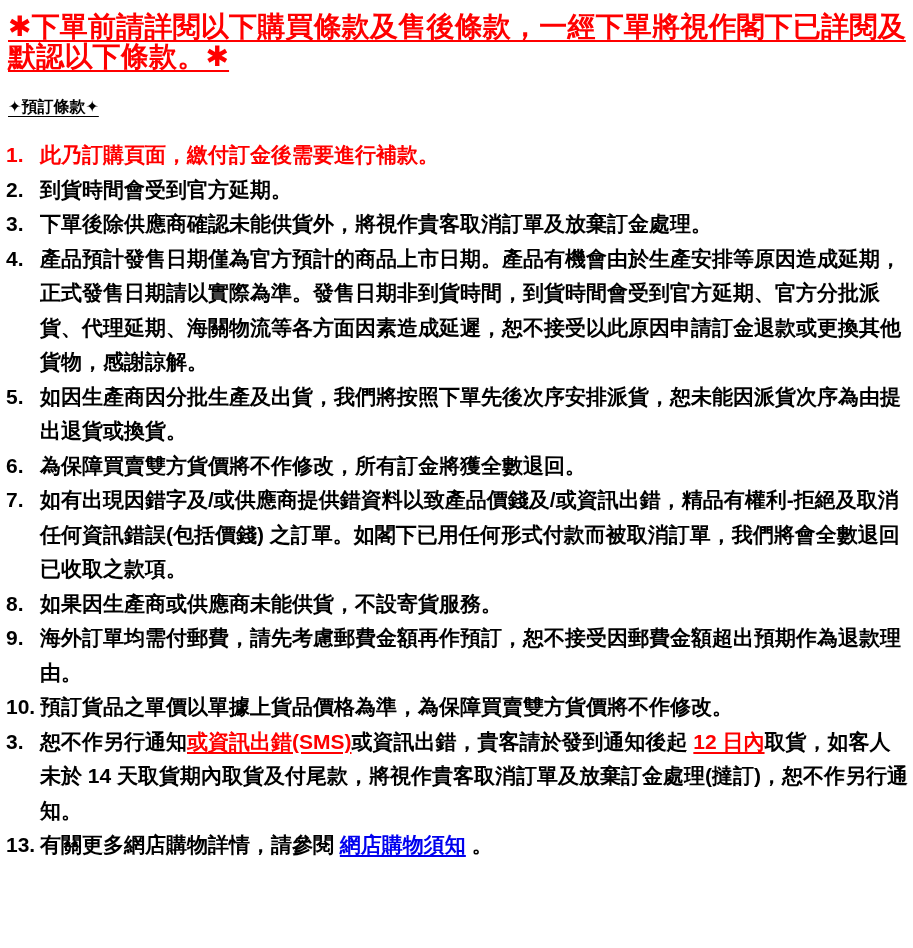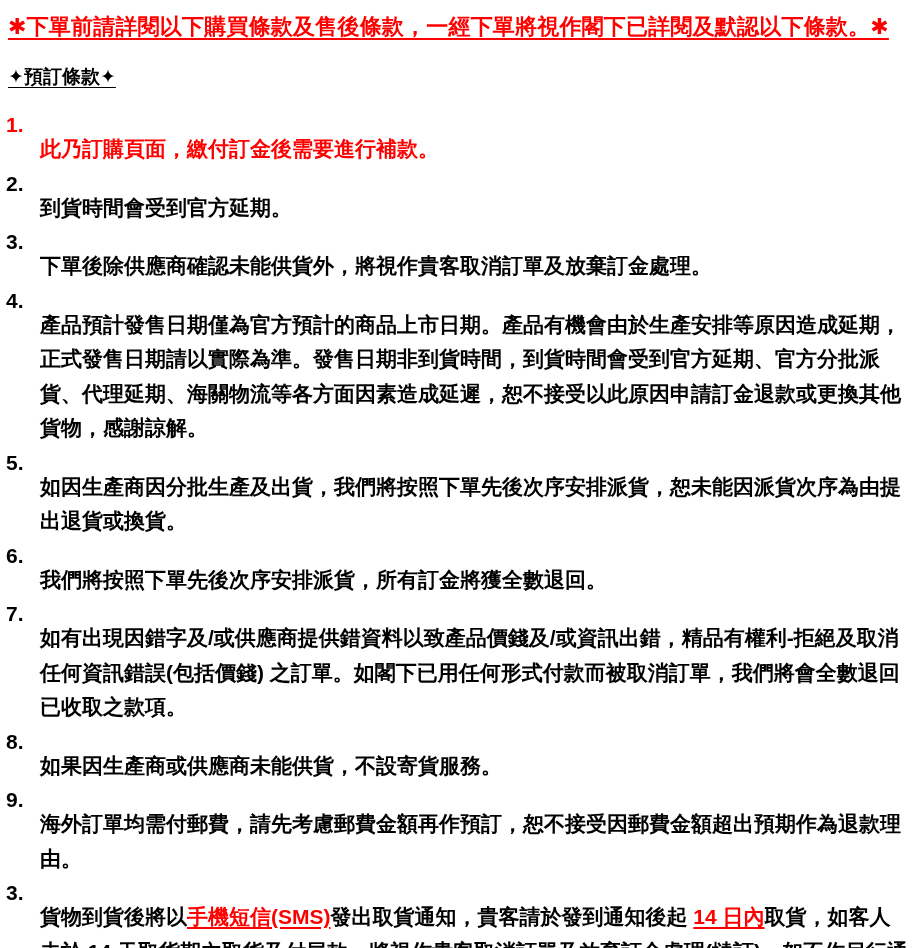--- a/index.html
+++ b/index.html
@@ -18,30 +18,30 @@
   }
   .doc{
     box-sizing:border-box;
     width:913px;
     min-height:948px;
     padding:12px 4px 8px 6px;
     background:var(--bg);
   }
   .notice{
     color:var(--red);
-    font-size:22px;
+    font-size:28px;
     line-height:30px;
     text-decoration:underline;
     text-underline-offset:4px;
     margin:0 0 20px 2px;
     letter-spacing:0.2px;
   }
   .section-title{
     display:inline-block;
-    font-size:19px;
+    font-size:16px;
     line-height:30px;
     color:var(--text);
     text-decoration:underline;
     text-underline-offset:4px;
     margin:0 0 16px 2px;
   }
   ol.terms{
     list-style:none;
     margin:0;
     padding:0;
@@ -53,21 +53,20 @@
     align-items:flex-start;
   }
   li.term .num{
     flex:none;
     width:34px;
     white-space:nowrap;
   }
   li.term .body{
     flex:1;
     min-width:0;
-    margin-top:24px;
   }
   li.term.red, li.term.red .num{
     color:var(--red);
   }
   .red-underline{
     color:var(--red);
     text-decoration:underline;
     text-underline-offset:3px;
   }
   a.link{
@@ -101,36 +100,40 @@
       <li class="term">
         <span class="num">4.</span>
         <div class="body"><span>產品預計發售日期僅為官方預計的商品上市日期。產品有機會由於生產安排等原因造成延期，正式發售日期請以實際為準。發售日期非到貨時間，到貨時間會受到官方延期、官方分批派貨、代理延期、海關物流等各方面因素造成延遲，恕不接受以此原因申請訂金退款或更換其他貨物，感謝諒解。</span></div>
       </li>
       <li class="term">
         <span class="num">5.</span>
         <div class="body"><span>如因生產商因分批生產及出貨，我們將按照下單先後次序安排派貨，恕未能因派貨次序為由提出退貨或換貨。</span></div>
       </li>
       <li class="term">
         <span class="num">6.</span>
-        <div class="body"><span>我們將按照下單先後次序安排派貨，所有訂金將獲全數退回。</span></div>
+        <div class="body"><span>為保障買賣雙方貨價將不作修改，所有訂金將獲全數退回。</span></div>
       </li>
       <li class="term">
         <span class="num">7.</span>
         <div class="body"><span>如有出現因錯字及/或供應商提供錯資料以致產品價錢及/或資訊出錯，精品有權利-拒絕及取消任何資訊錯誤(包括價錢) 之訂單。如閣下已用任何形式付款而被取消訂單，我們將會全數退回已收取之款項。</span></div>
       </li>
       <li class="term">
         <span class="num">8.</span>
         <div class="body"><span>如果因生產商或供應商未能供貨，不設寄貨服務。</span></div>
       </li>
       <li class="term">
         <span class="num">9.</span>
         <div class="body"><span>海外訂單均需付郵費，請先考慮郵費金額再作預訂，恕不接受因郵費金額超出預期作為退款理由。</span></div>
       </li>
       <li class="term">
+        <span class="num">10.</span>
+        <div class="body"><span>預訂貨品之單價以單據上貨品價格為準，為保障買賣雙方貨價將不作修改。</span></div>
+      </li>
+      <li class="term">
         <span class="num">3.</span>
-        <div class="body"><span>貨物到貨後將以</span><span class="red-underline">手機短信(SMS)</span><span>發出取貨通知，貴客請於發到通知後起 </span><span class="red-underline">14 日內</span><span>取貨，如客人未於 14 天取貨期內取貨及付尾款，將視作貴客取消訂單及放棄訂金處理(撻訂)，恕不作另行通知。</span></div>
+        <div class="body"><span>恕不作另行通知</span><span class="red-underline">或資訊出錯(SMS)</span><span>或資訊出錯，貴客請於發到通知後起 </span><span class="red-underline">12 日內</span><span>取貨，如客人未於 14 天取貨期內取貨及付尾款，將視作貴客取消訂單及放棄訂金處理(撻訂)，恕不作另行通知。</span></div>
       </li>
       <li class="term">
         <span class="num">13.</span>
         <div class="body"><span>有關更多網店購物詳情，請參閱 </span><a class="link" href="#">網店購物須知</a><span> 。</span></div>
       </li>
     </ol>
 </div>
 
 </body></html>

